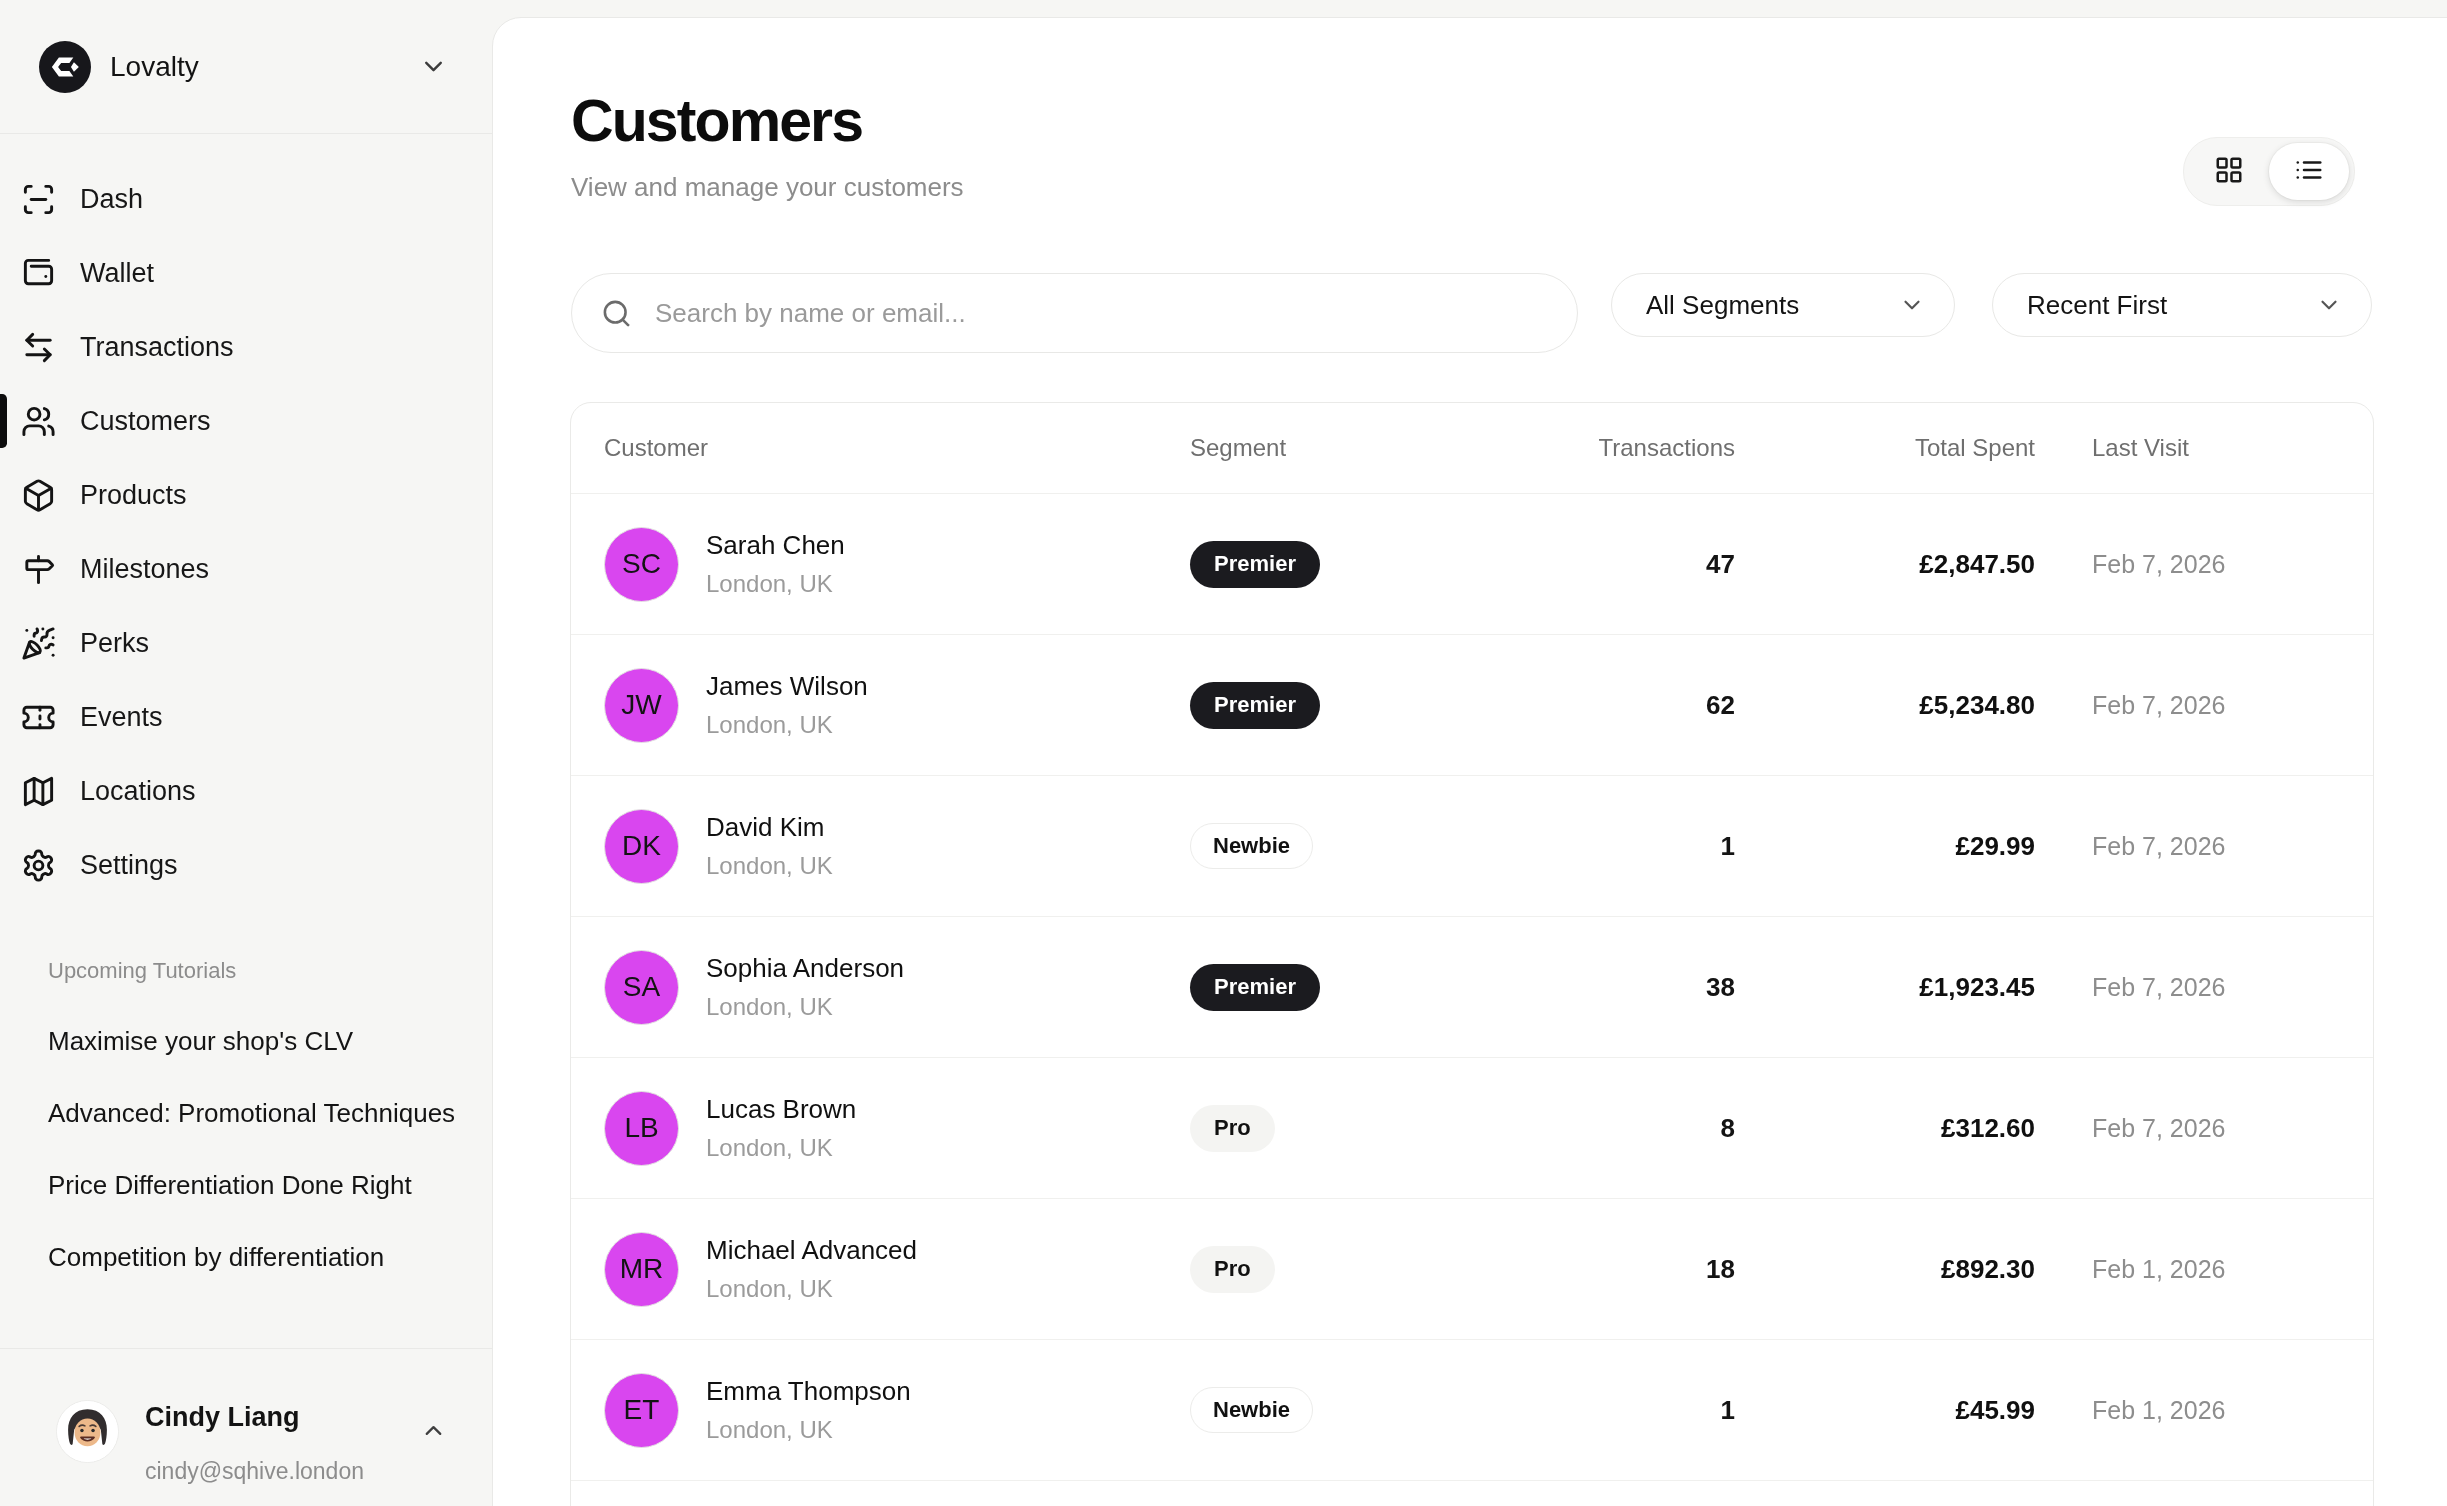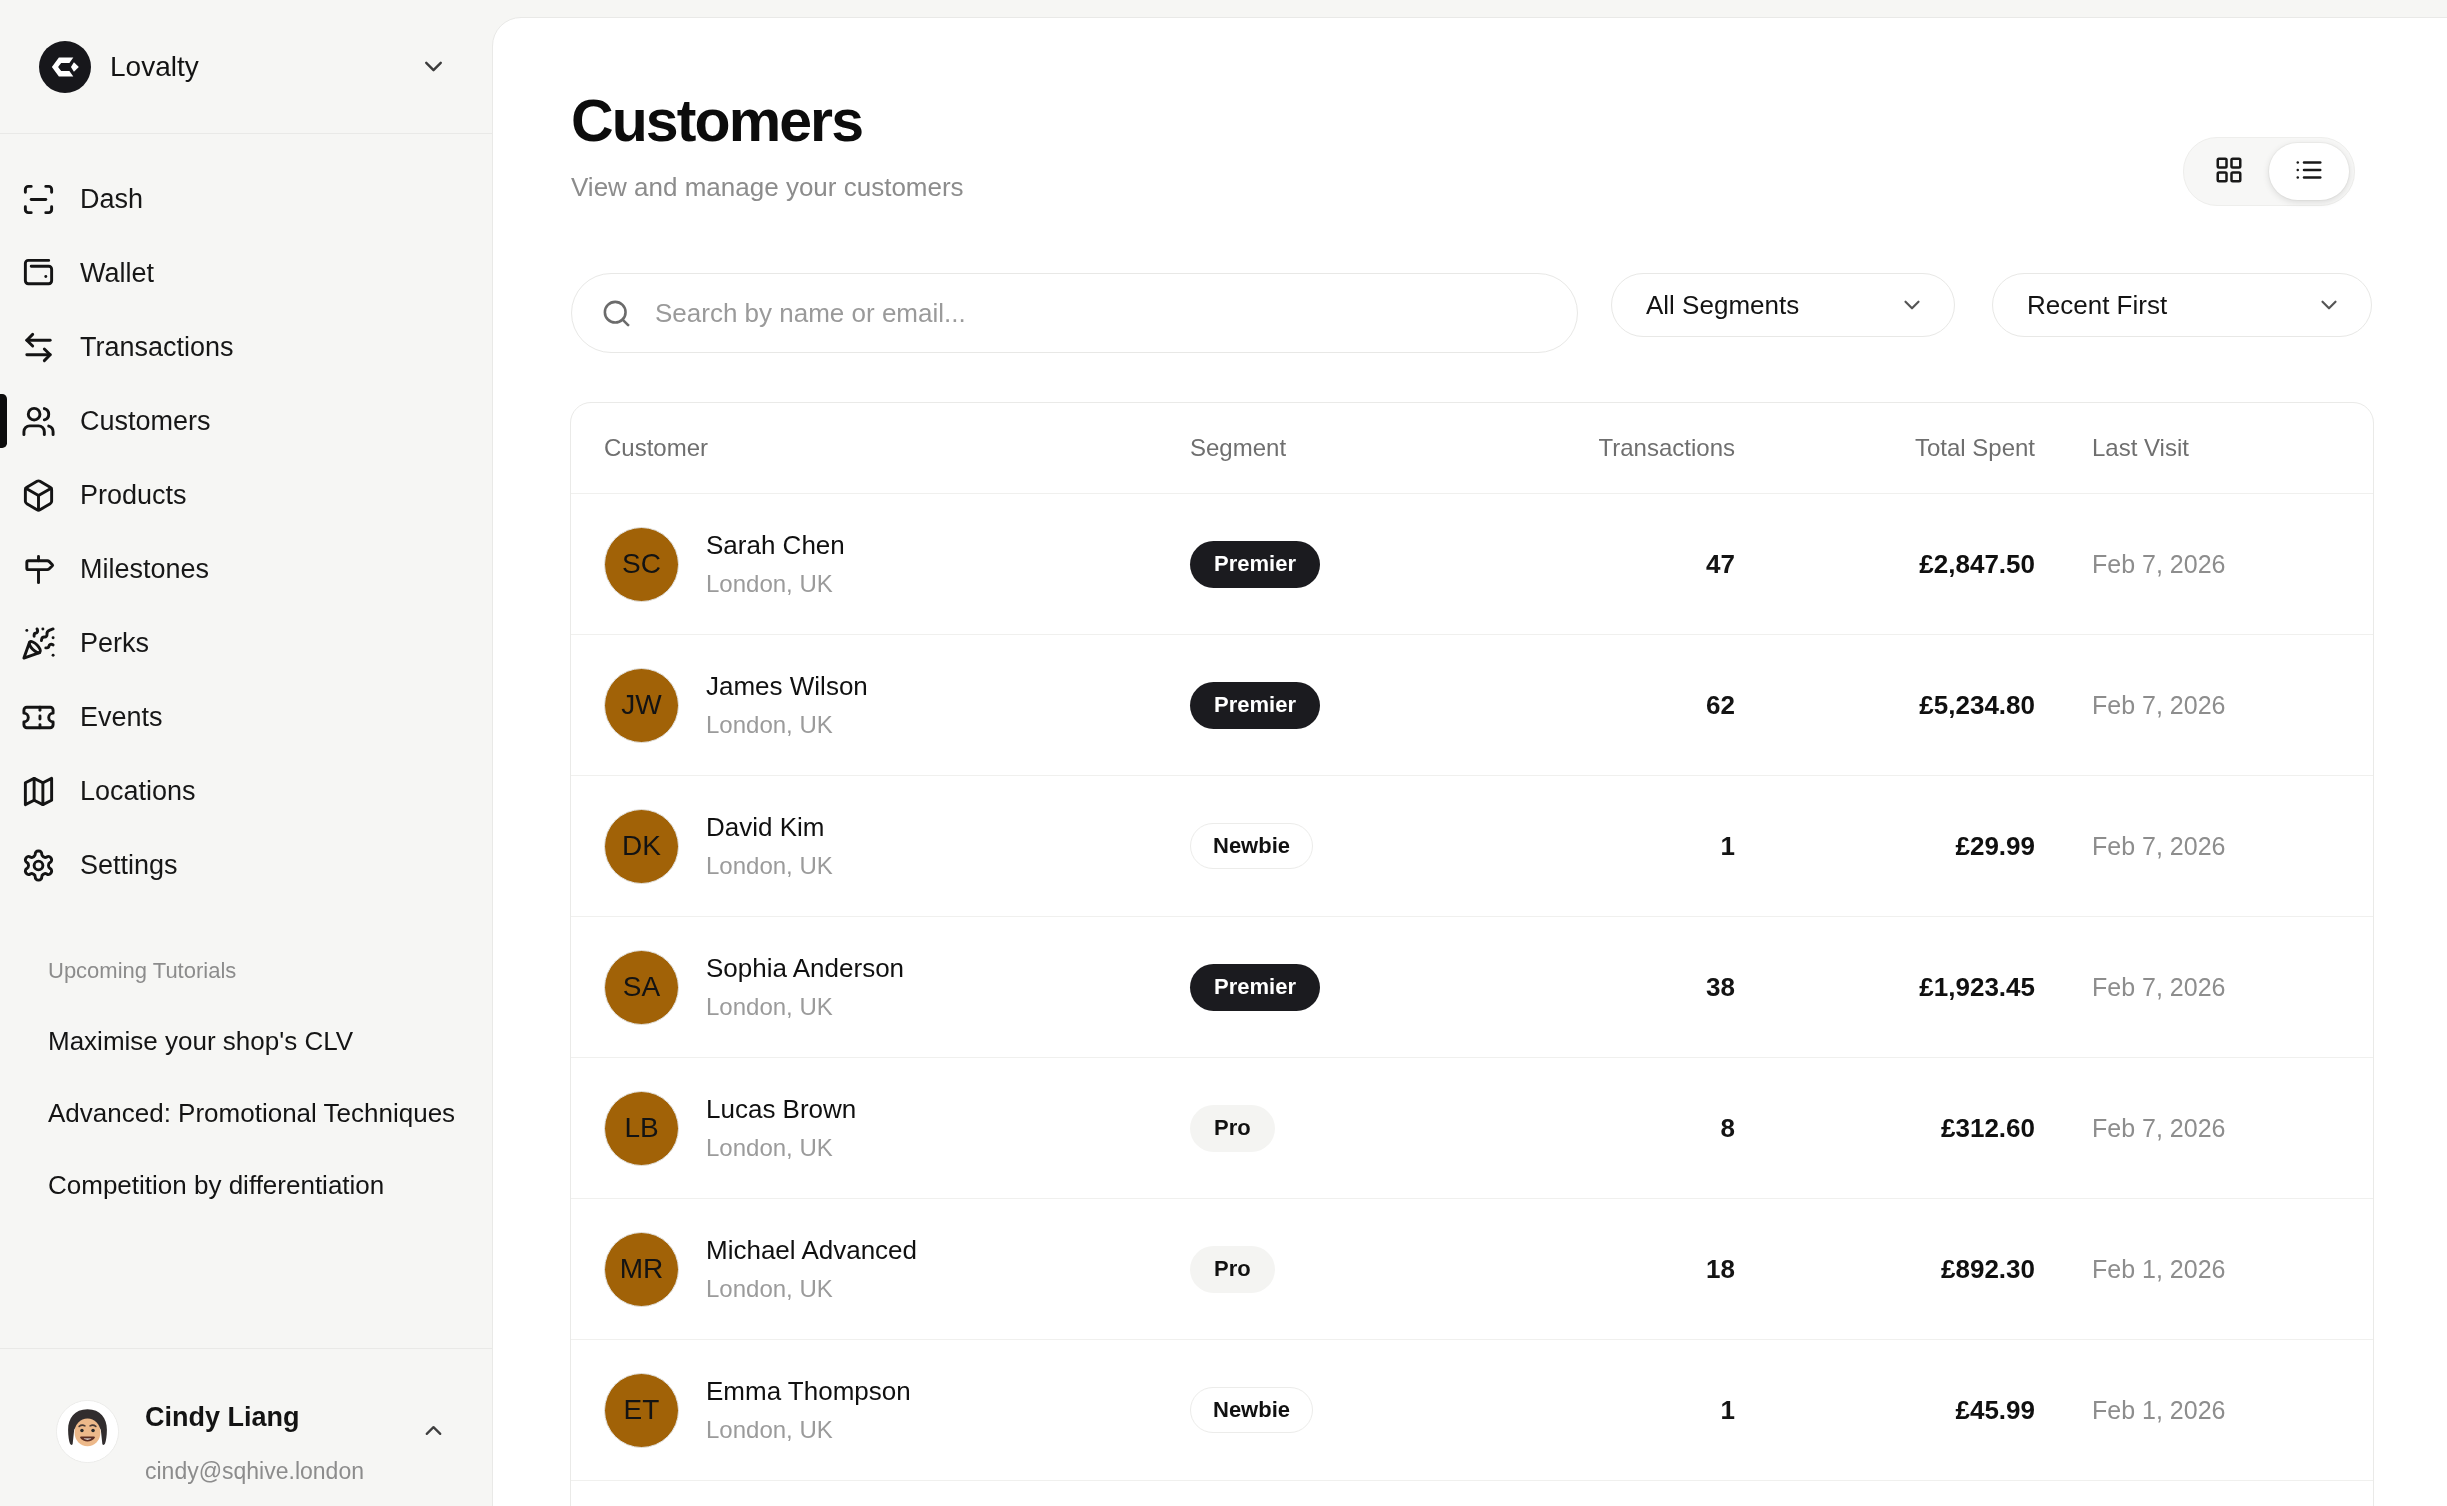--- a/index.html
+++ b/index.html
@@ -75,21 +75,21 @@
   
   .table{position:absolute;left:77px;top:384px;width:1804px;height:1243px;box-sizing:border-box;
     border:1.9px solid #eaeae8;border-radius:21px;background:#fff;overflow:hidden}
   .thead,.trow{display:grid;grid-template-columns:619px 380px 165px 300px 333px;align-items:center}
   .thead{height:90px;color:#6f6f6f;font-size:24px}
   .th.c0{padding-left:33px}
   .th.c2,.th.c3{text-align:right}
   .th.c4{padding-left:57px}
   .trow{height:140px;border-top:1.9px solid #f0f0ee;cursor:pointer}
   .cell-customer{display:flex;align-items:center;padding-left:33px}
-  .avatar{width:75px;height:75px;border-radius:50%;border:1.9px solid #e3e3e1;background:#a16207;box-sizing:border-box;
+  .avatar{width:75px;height:75px;border-radius:50%;border:1.9px solid #e3e3e1;background:#d946ef;box-sizing:border-box;
     display:flex;align-items:center;justify-content:center;font-size:28px;color:#131313;flex:none}
   .cust-texts{margin-left:27px}
   .cust-name{font-weight:normal;font-size:26px;color:#101010}
   .cust-loc{font-size:24px;color:#9b9b9b;margin-top:8.6px}
   .pill{display:inline-block;padding:10.5px 24px;border-radius:955px;font-size:22px;font-weight:bold;color:#111}
   .pill.premier{background:#1b1b1f;color:#fff}
   .pill.newbie{background:#fff;border:1.9px solid #ececea;padding:8.6px 22px}
   .pill.pro{background:#f4f4f2}
   .tx{text-align:right;font-weight:bold;font-size:26px;color:#141414}
   .total{text-align:right;font-weight:bold;font-size:26px;color:#101010}
@@ -236,20 +236,21 @@
   </div>
 </div>
 
   <div class="tutorials">
     <div class="tutorials-heading">Upcoming Tutorials</div>
     <div id="tutorials-list">
   <div class="tutorial-item">Maximise your shop's CLV</div>
 
   <div class="tutorial-item">Advanced: Promotional Techniques</div>
 
+  <div class="tutorial-item">Price Differentiation Done Right</div>
 
   <div class="tutorial-item">Competition by differentiation</div>
 </div>
   </div>
 
   <div class="user-block">
     <div class="user-row">
       <div class="user-avatar">
         <svg viewBox="0 0 66 66">
           <circle cx="33" cy="33" r="33" fill="#ffffff"></circle>

